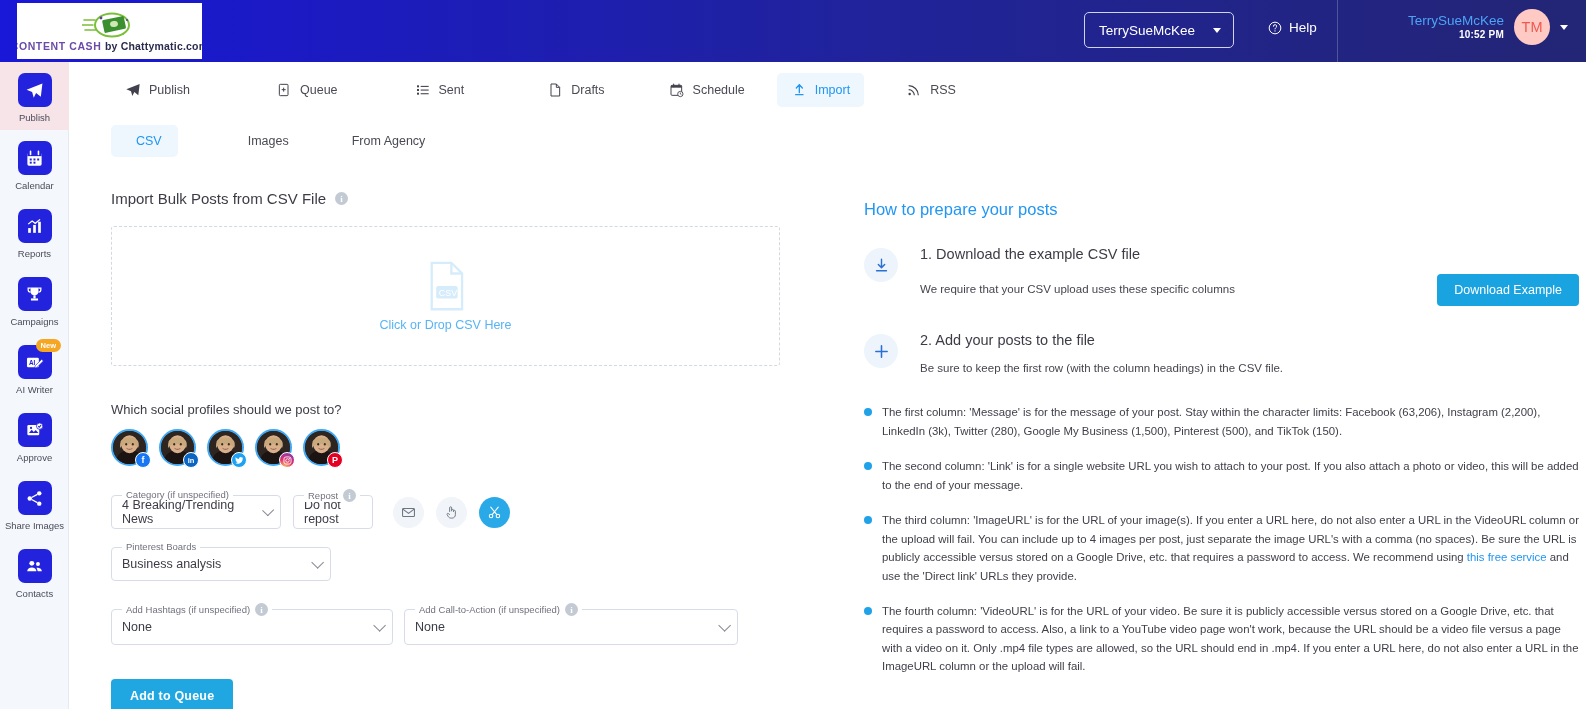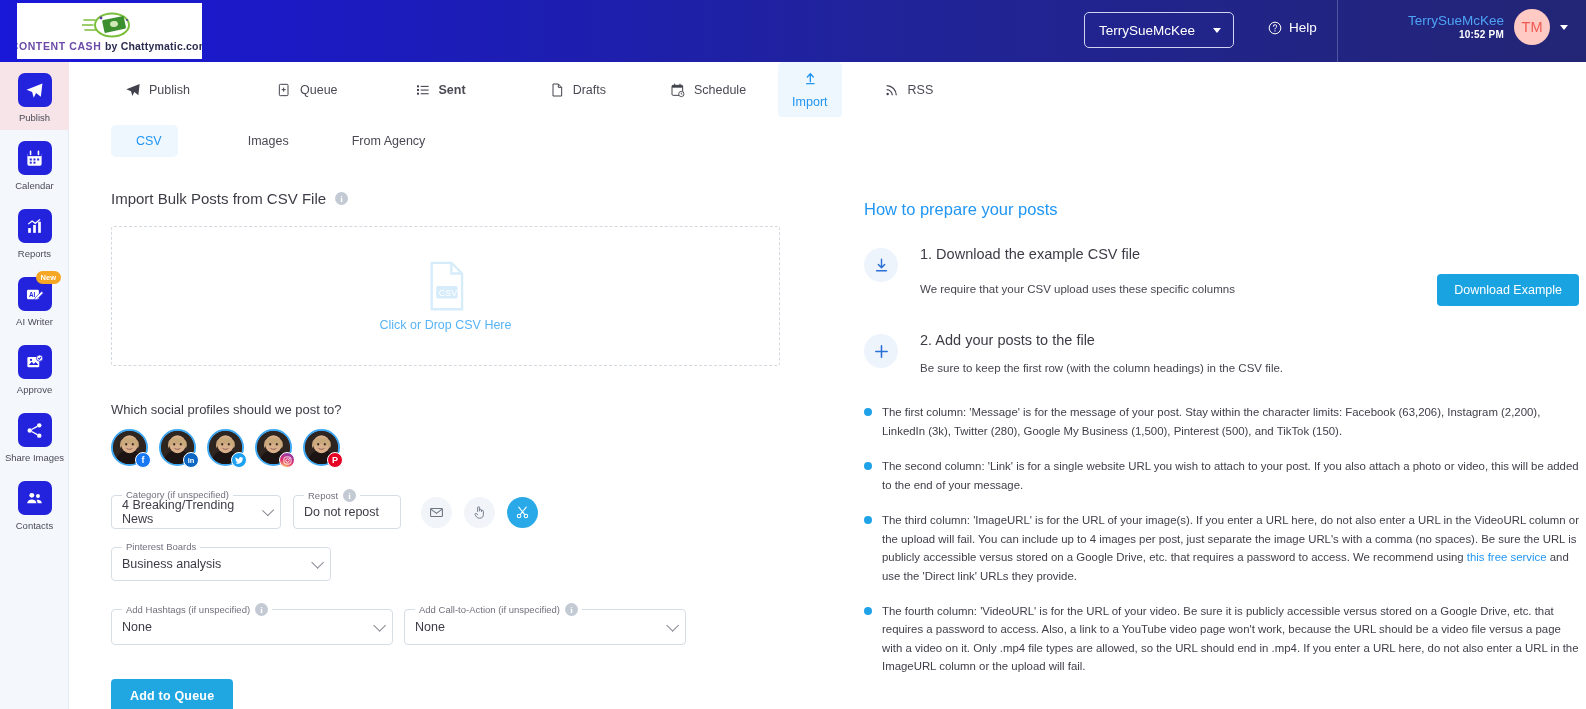--- a/index.html
+++ b/index.html
@@ -96,22 +96,22 @@
     background: #fff;
   }
   .tab {
     display: flex; align-items: center; gap: 8px;
     padding: 9px 14px; border-radius: 5px; cursor: pointer;
     font-size: 12.5px; color: #4a4a55; white-space: nowrap;
   }
   .tab.active { background: #eef6fe; color: #2196f3; }
   .tab .ti { width: 16px; height: 16px; display:block; }
   .t1 { margin-right: 58px; } .t2 { margin-right: 49px; }
-  .t3 { margin-right: 55px; font-weight: bold; } .t4 { margin-right: 36px; }
-  .t5 { margin-right: 18px; } .t6 { margin-right: 28px; flex-direction: column; }
+  .t3 { margin-right: 55px; } .t4 { margin-right: 36px; }
+  .t5 { margin-right: 18px; } .t6 { margin-right: 28px; }
 
   .subtabrow {
     position: absolute; left: 69px; top: 117px; width: 1517px; height: 48px;
     display: flex; align-items: center; padding-left: 42px;
     background: #fff;
   }
   .subtab {
     display: flex; align-items: center; gap: 9px;
     padding: 9px 16px; border-radius: 5px; cursor: pointer;
     font-size: 12.5px; color: #4a4a55; white-space: nowrap;
@@ -304,20 +304,31 @@
       <svg width="19" height="19" viewBox="0 0 24 24">
         <rect x="4" y="14" width="3.4" height="6" fill="#fff"></rect>
           <rect x="10.3" y="10" width="3.4" height="10" fill="#fff"></rect>
           <rect x="16.6" y="6" width="3.4" height="14" fill="#fff"></rect>
         <path d="M4 9l5-4 4 3 6-5" stroke="#fff" stroke-width="1.6" fill="none"></path>
       </svg>
     </span>
     <span class="side-lbl">Reports</span>
   </div>
 
+  <div class="side-item">
+    <span class="side-ico">
+      <svg width="19" height="19" viewBox="0 0 24 24">
+        <path d="M7 3h10v5a5 5 0 01-10 0z" fill="#fff"></path>
+          <path d="M7 4H4v2a3 3 0 003 3M17 4h3v2a3 3 0 01-3 3" stroke="#fff" stroke-width="1.6" fill="none"></path>
+        <rect x="10.6" y="13" width="2.8" height="4" fill="#fff"></rect>
+          <rect x="7.5" y="17" width="9" height="2.6" fill="#fff"></rect>
+      </svg>
+    </span>
+    <span class="side-lbl">Campaigns</span>
+  </div>
 
   <div class="side-item">
     <span class="new-badge">New</span>
     <span class="side-ico">
       <svg width="19" height="19" viewBox="0 0 24 24">
         <rect x="2.5" y="6" width="15" height="12" rx="1.5" fill="#fff"></rect>
         <text x="5" y="15.2" font-family="Liberation Sans, sans-serif" font-size="8" font-weight="bold" fill="#2323dd">AI</text>
         <path d="M13 16L21 8l2.2 2.2L15 18.2l-3 .8z" fill="#fff" stroke="#2323dd" stroke-width=".8"></path>
       </svg>
     </span>
@@ -555,21 +566,21 @@
   
   <div class="fieldrow">
     <div class="field" style="width:170px">
       <span class="fl-legend">Category (if unspecified)</span>
       <div class="fl-box">
         <span>4 Breaking/Trending News</span>
         <span class="chev"></span>
       </div>
     </div>
 
-    <div class="field" style="width:108px">
+    <div class="field" style="width:80px">
       <span class="fl-legend">
         <span>Repost</span>
         <span class="info-i">i</span>
       </span>
       <div class="fl-box">
         <span>Do not repost</span>
       </div>
     </div>
 
     <div style="display:flex;gap:12px;margin-left:8px;margin-bottom:1px">
@@ -610,21 +621,21 @@
     <div class="field" style="width:282px">
       <span class="fl-legend">
         <span>Add Hashtags (if unspecified)</span>
         <span class="info-i">i</span>
       </span>
       <div class="fl-box" style="height:36px">
         <span>None</span>
         <span class="chev"></span>
       </div>
     </div>
-    <div class="field" style="width:282px">
+    <div class="field" style="width:334px">
       <span class="fl-legend">
         <span>Add Call-to-Action (if unspecified)</span>
         <span class="info-i">i</span>
       </span>
       <div class="fl-box" style="height:36px">
         <span>None</span>
         <span class="chev"></span>
       </div>
     </div>
   </div>

